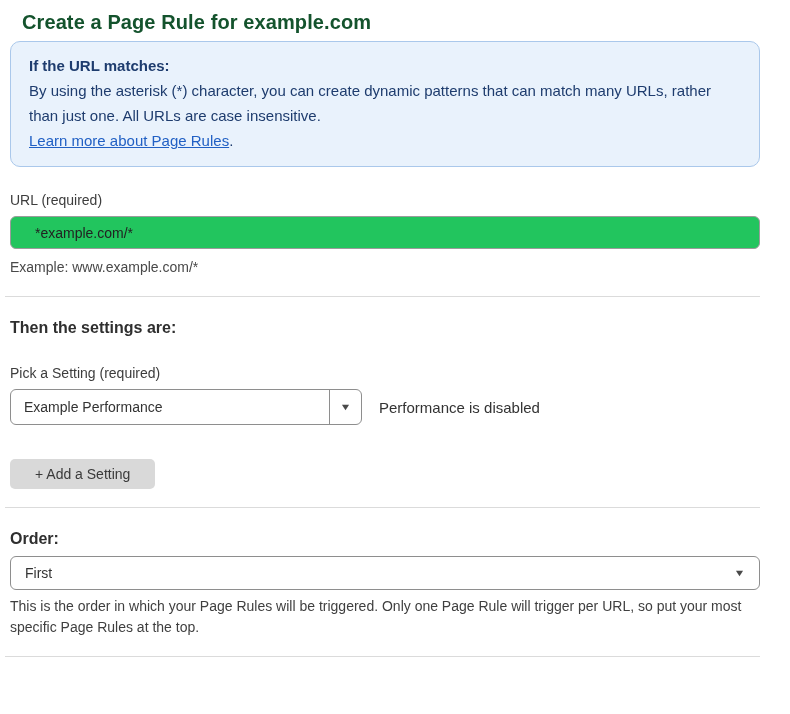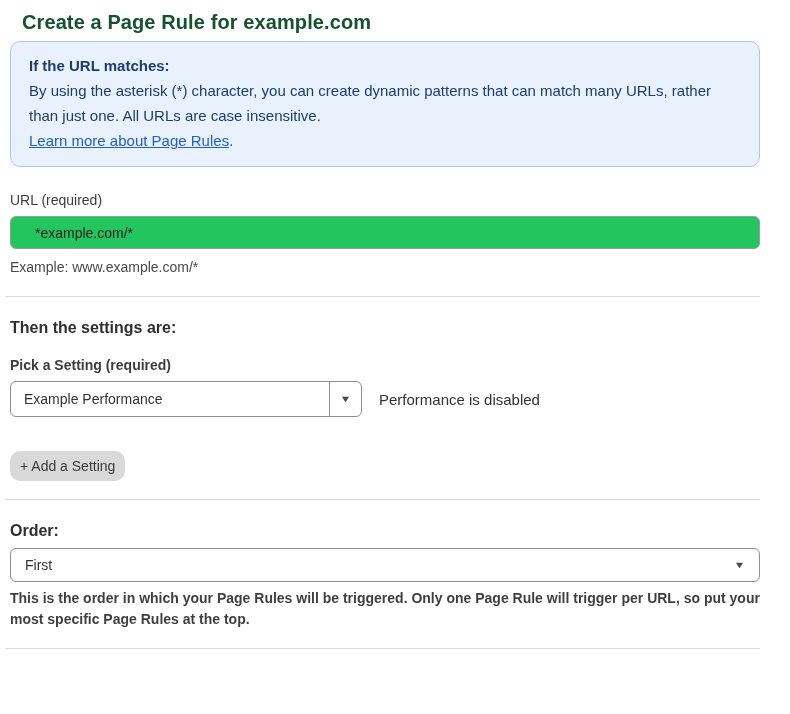--- a/index.html
+++ b/index.html
@@ -24,21 +24,21 @@
     border-radius: 10px;
     padding: 11px 18px 13px 18px;
     color: #1e3c6e;
     font-size: 15px;
     line-height: 25px;
   }
   .info-heading { font-weight: 700; }
   .info-link { color: #2160c4; text-decoration: underline; cursor: pointer; }
 
   .field-label { font-size: 14px; color: #3d3d3d; margin-top: 25px; }
-  .small-gap { margin-top: 20px; font-weight: bold; }
+  .small-gap { margin-top: 28px; }
 
   .url-input {
     display: block; width: 750px; height: 33px;
     margin-top: 8px;
     background: #22c55e;
     border: 1px solid #9b9b9b;
     border-radius: 6px;
     padding: 0 24px;
     font-family: inherit; font-size: 14px; color: #222;
     outline: none;
@@ -75,31 +75,31 @@
   }
   .arrow { font-size: 9px; color: #4a4a4a; transform: scaleX(1.35); line-height: 1; }
   .status-text { font-size: 15px; color: #333; margin-left: 17px; }
 
   .btn {
     font-family: inherit; font-size: 14px;
     border: none; border-radius: 5px; cursor: pointer;
     color: #3a3a3a;
   }
   .btn.gray { background: #d9d9d9; }
-  .add-setting-btn { margin-top: 34px; height: 30px; padding: 0 10px; border-radius: 10px; }
+  .add-setting-btn { margin-top: 34px; height: 30px; padding: 0 25px; }
 
   .order-select {
     margin-top: 8px; width: 750px; height: 34px;
     border: 1px solid #8e8e8e; border-radius: 6px;
     display: flex; align-items: center; justify-content: space-between;
     padding: 0 15px 0 14px;
     font-size: 14px; color: #333;
     background: #fff; cursor: pointer;
   }
-  .order-helper { margin-top: 6px; color: #3f3f3f; font-weight: bold; }
+  .order-helper { margin-top: 6px; color: #3f3f3f; }
 </style>
 </head>
 <body>
 
 <div class="page">
 
   <h1 class="page-title">Create a Page Rule for example.com</h1>
 
   <div class="info-box">
     <div class="info-heading">If the URL matches:</div>

